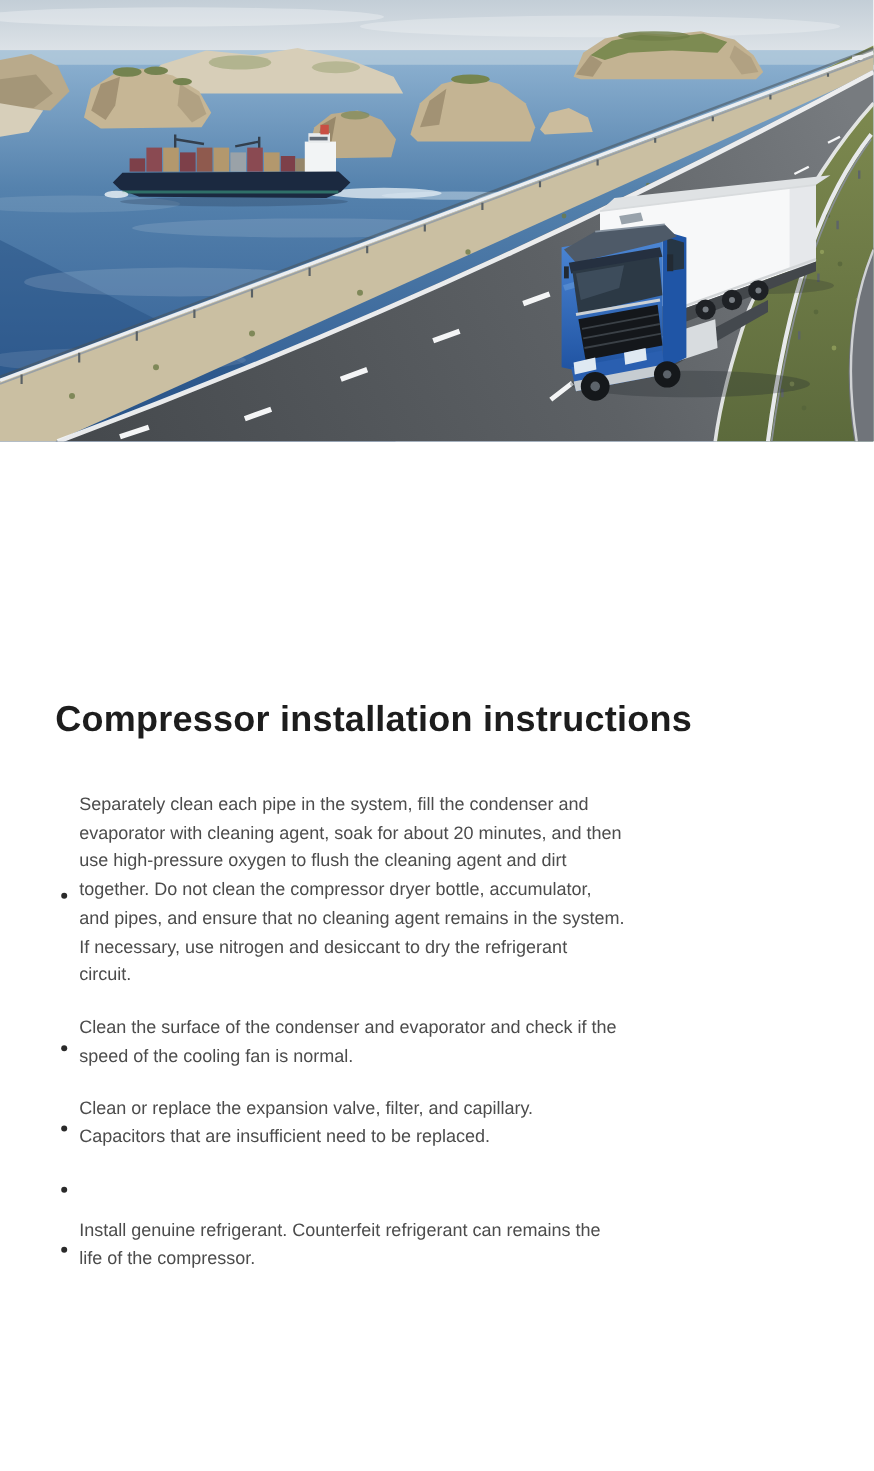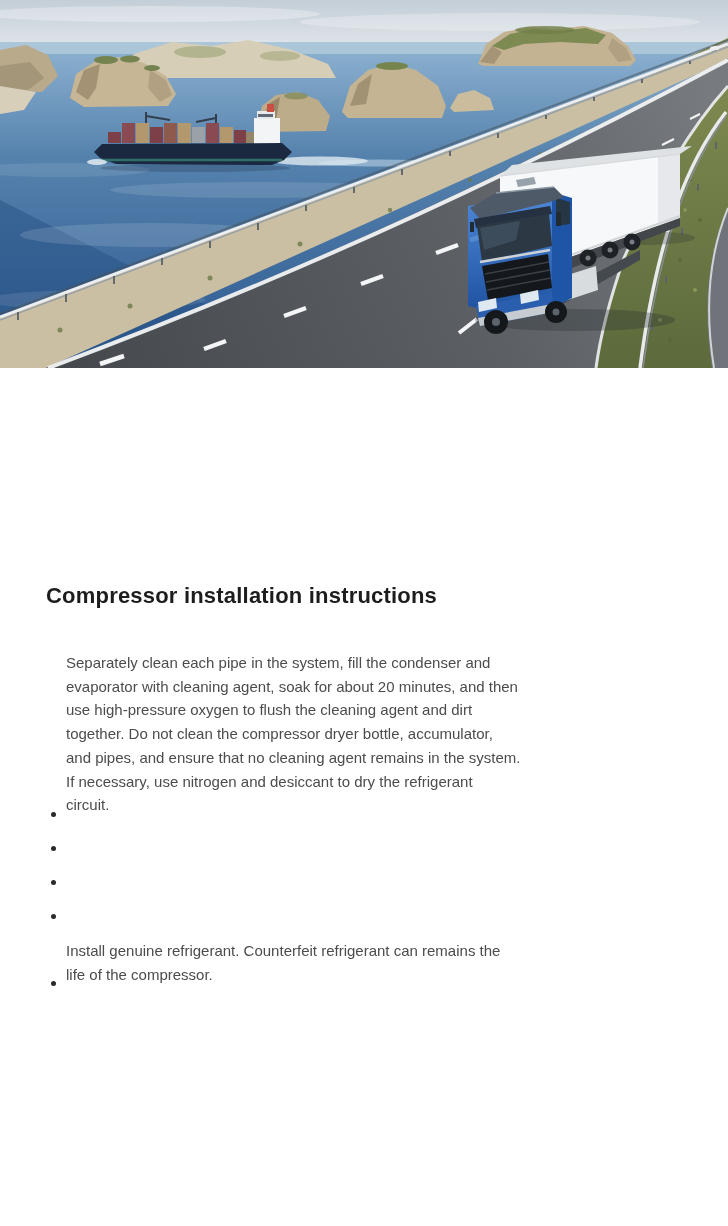--- a/index.html
+++ b/index.html
@@ -17,33 +17,33 @@
   .hero {
     display: block;
     width: 728px;
     height: 368px;
   }
   .content {
     padding: 0 46px;
   }
   .content h1 {
     margin: 215px 0 0 0;
-    font-size: 22px;
+    font-size: 30px;
     font-weight: bold;
     color: #1d1d1d;
     letter-spacing: 0.2px;
   }
   ul.instructions {
     list-style: none;
     margin: 42px 0 0 0;
     padding: 0;
   }
   ul.instructions li {
     display: flex;
-    align-items: flex-end;
+    align-items: center;
     margin: 0 0 20px 0;
     font-size: 15px;
     line-height: 23.7px;
     color: #4c4c4c;
   }
   .dot {
     flex: none;
     width: 5px;
     height: 5px;
     border-radius: 50%;
@@ -260,23 +260,27 @@
       <span class="li-text">Separately clean each pipe in the system, fill the condenser and
 evaporator with cleaning agent, soak for about 20 minutes, and then
 use high-pressure oxygen to flush the cleaning agent and dirt
 together. Do not clean the compressor dryer bottle, accumulator,
 and pipes, and ensure that no cleaning agent remains in the system.
 If necessary, use nitrogen and desiccant to dry the refrigerant
 circuit.</span>
     </li>
     <li>
       <span class="dot"></span>
-    </li>
-    <li>
-      <span class="dot"></span>
+      <span class="li-text">Clean the surface of the condenser and evaporator and check if the
+speed of the cooling fan is normal.</span>
+    </li>
+    <li>
+      <span class="dot"></span>
+      <span class="li-text">Clean or replace the expansion valve, filter, and capillary.
+Capacitors that are insufficient need to be replaced.</span>
     </li>
     <li>
       <span class="dot"></span>
     </li>
     <li>
       <span class="dot"></span>
       <span class="li-text">Install genuine refrigerant. Counterfeit refrigerant can remains the
 life of the compressor.</span>
     </li>
   </ul>

